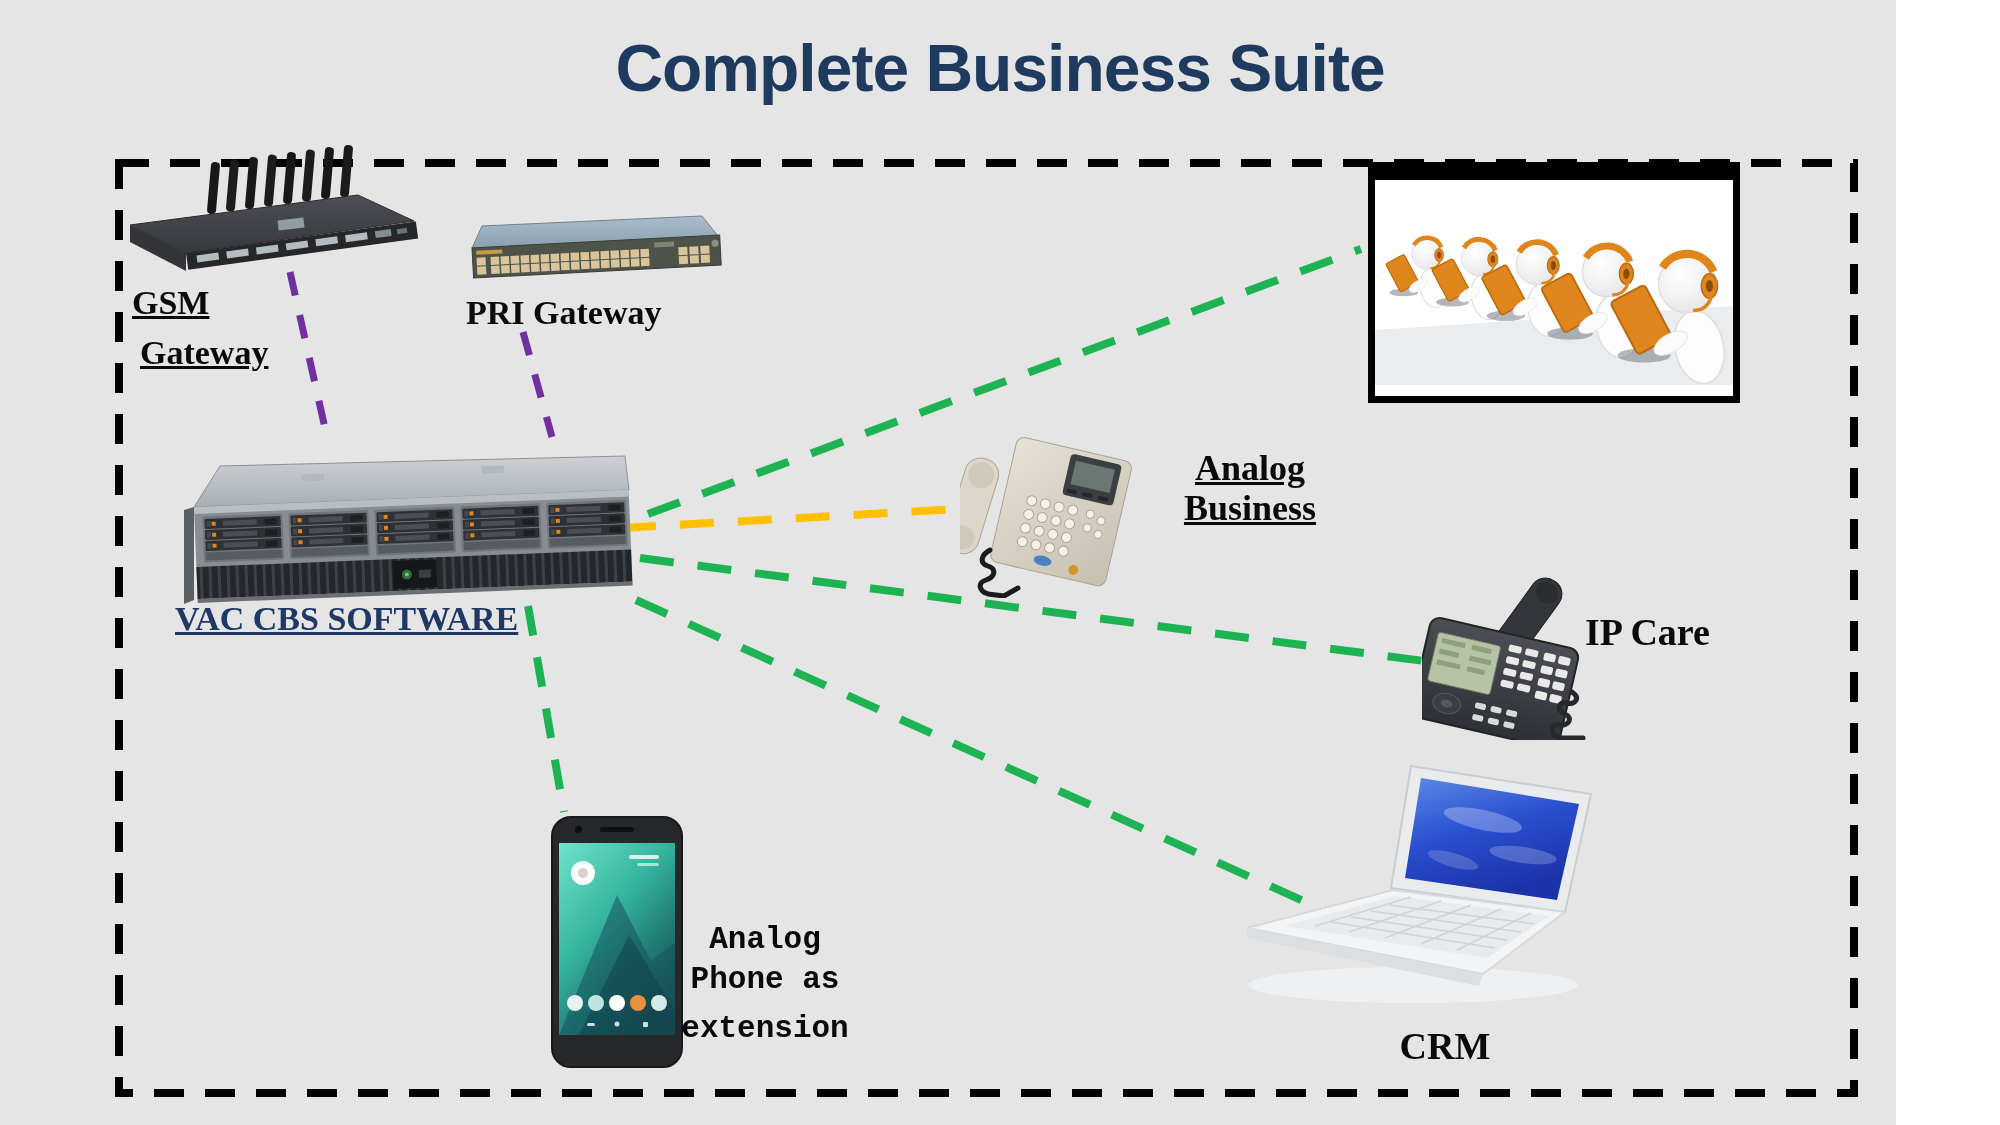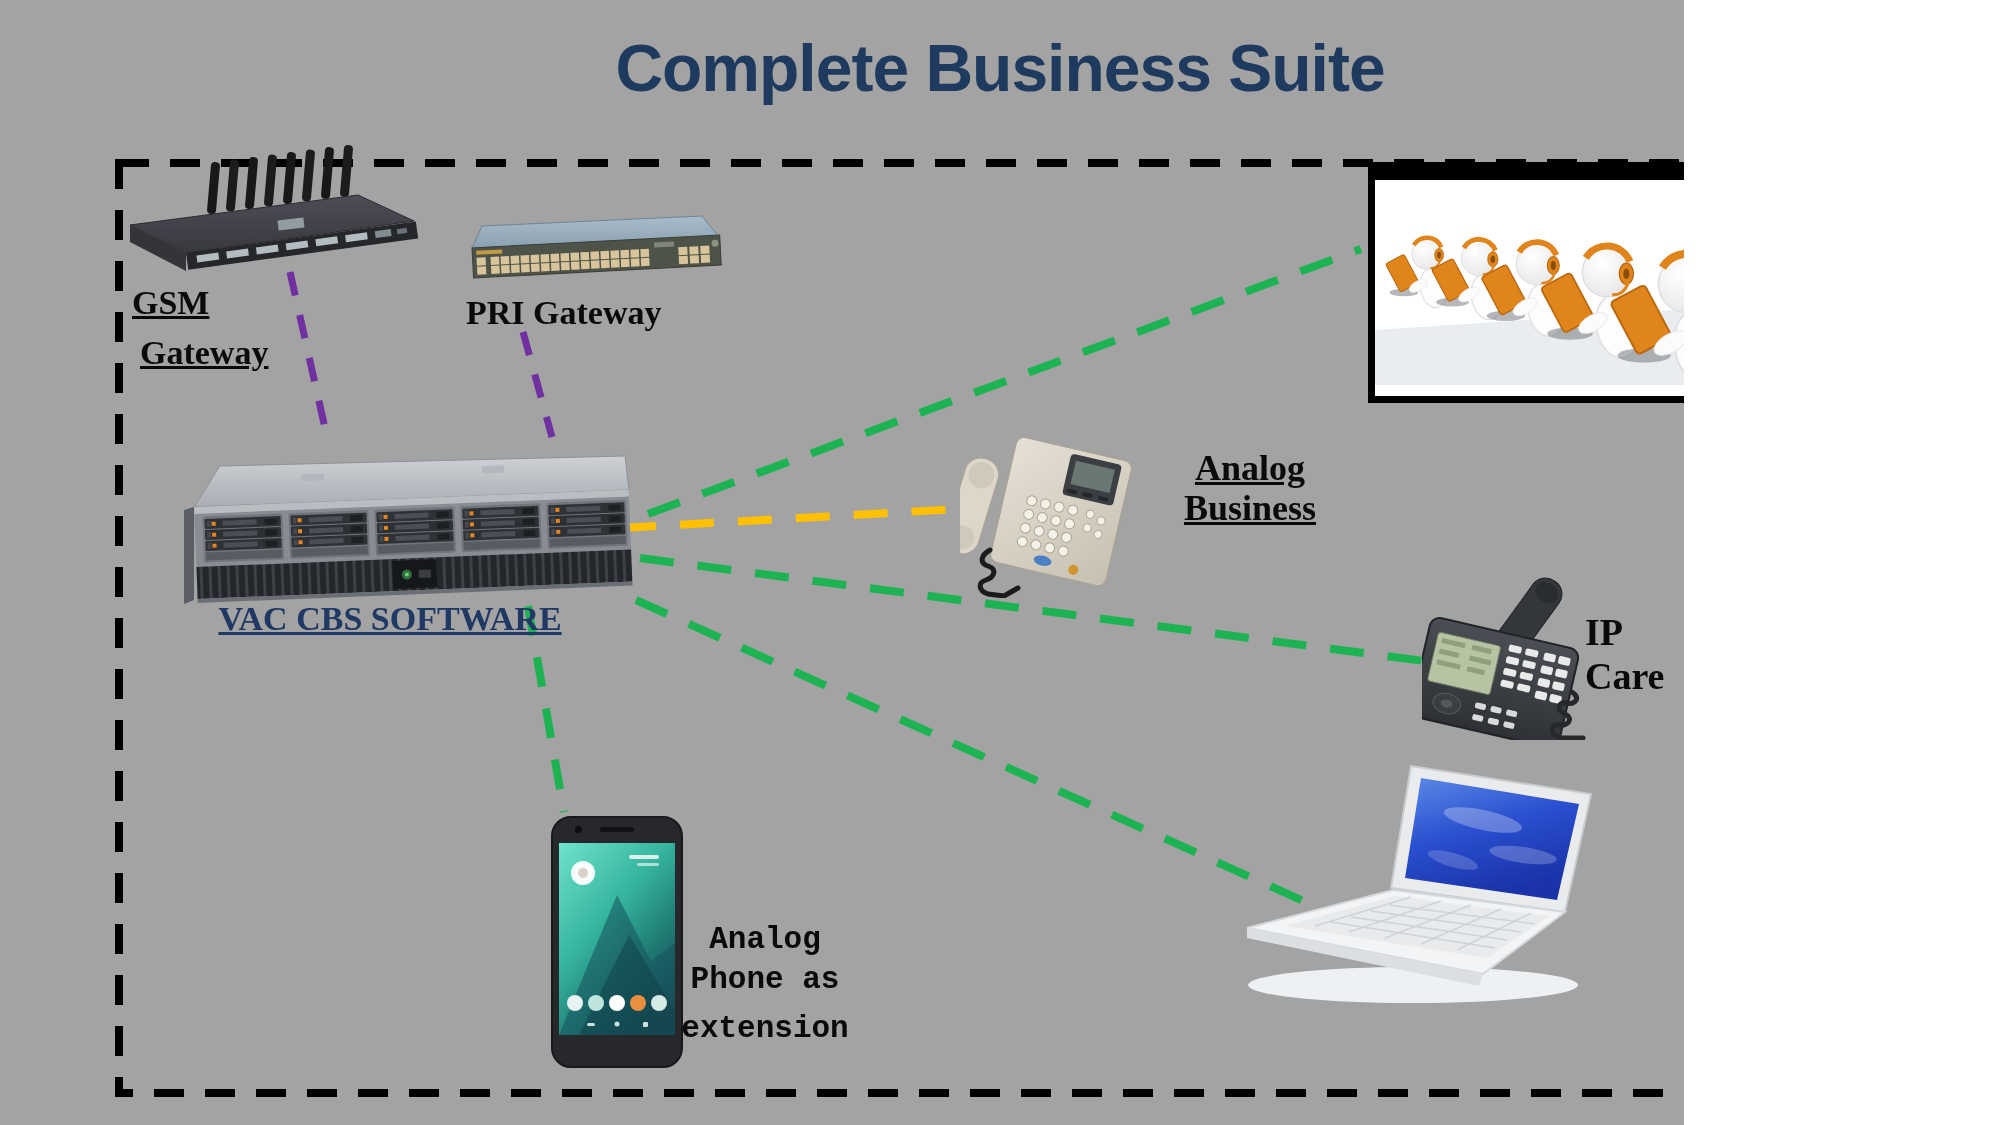--- a/index.html
+++ b/index.html
@@ -1,16 +1,16 @@
 <!DOCTYPE html>
 <html><head>
 <meta charset="utf-8">
 <style>
   html,body{margin:0;padding:0;background:#ffffff;}
-  .canvas{position:relative;width:1684px;height:1125px;background:#a3a3a3;overflow:hidden;
+  .canvas{position:relative;width:1896px;height:1125px;background:#e5e5e5;overflow:hidden;
           font-family:"Liberation Sans",sans-serif;}
   .title{position:absolute;left:0;top:30px;width:2000px;text-align:center;
          font-size:66px;font-weight:bold;color:#1e3a5f;letter-spacing:-1px;
          font-family:"Liberation Sans",sans-serif;}
   .overlay{position:absolute;left:0;top:0;width:2000px;height:1125px;z-index:1;}
   .node{position:absolute;z-index:2;}
   .label{position:absolute;z-index:3;font-family:"Liberation Serif","DejaVu Serif",serif;
          font-weight:bold;color:#0a0a0a;}
   .label .ln{display:block;text-decoration:underline;}
   .navy{color:#1f3864;}
@@ -441,34 +441,37 @@
 
   <div class="label" style="left:132px;top:278px;font-size:34px;line-height:50px;">
     <span class="ln">GSM</span>
     <span class="ln" style="padding-left:8px;">Gateway</span>
   </div>
 
   <div class="label" style="left:466px;top:294px;font-size:34px;">
     <span>PRI Gateway</span>
   </div>
 
-  <div class="label navy" style="left:175px;top:598px;width:430px;text-align:center;font-size:34px;line-height:41px;">
+  <div class="label navy" style="left:175px;top:598px;width:430px;font-size:34px;line-height:41px;">
     <span class="ln">VAC CBS SOFTWARE</span>
   </div>
 
 
   <div class="label" style="left:1160px;top:448px;width:180px;text-align:center;font-size:36px;line-height:40px;">
     <span class="ln">Analog</span>
     <span class="ln">Business</span>
   </div>
 
   <div class="label" style="left:1585px;top:610px;font-size:38px;">
     <span>IP Care</span>
   </div>
 
+  <div class="label" style="left:1330px;top:1024px;width:230px;text-align:center;font-size:38px;">
+    <span>CRM</span>
+  </div>
 
   <div class="mono-label" style="position:absolute;left:655px;top:920px;width:220px;text-align:center;font-size:31px;line-height:40px;z-index:3;">
     <span style="display:block;">Analog</span>
     <span style="display:block;">Phone as</span>
     <span style="display:block;margin-top:9px;">extension</span>
   </div>
 
 </div>
 
 </body></html>

